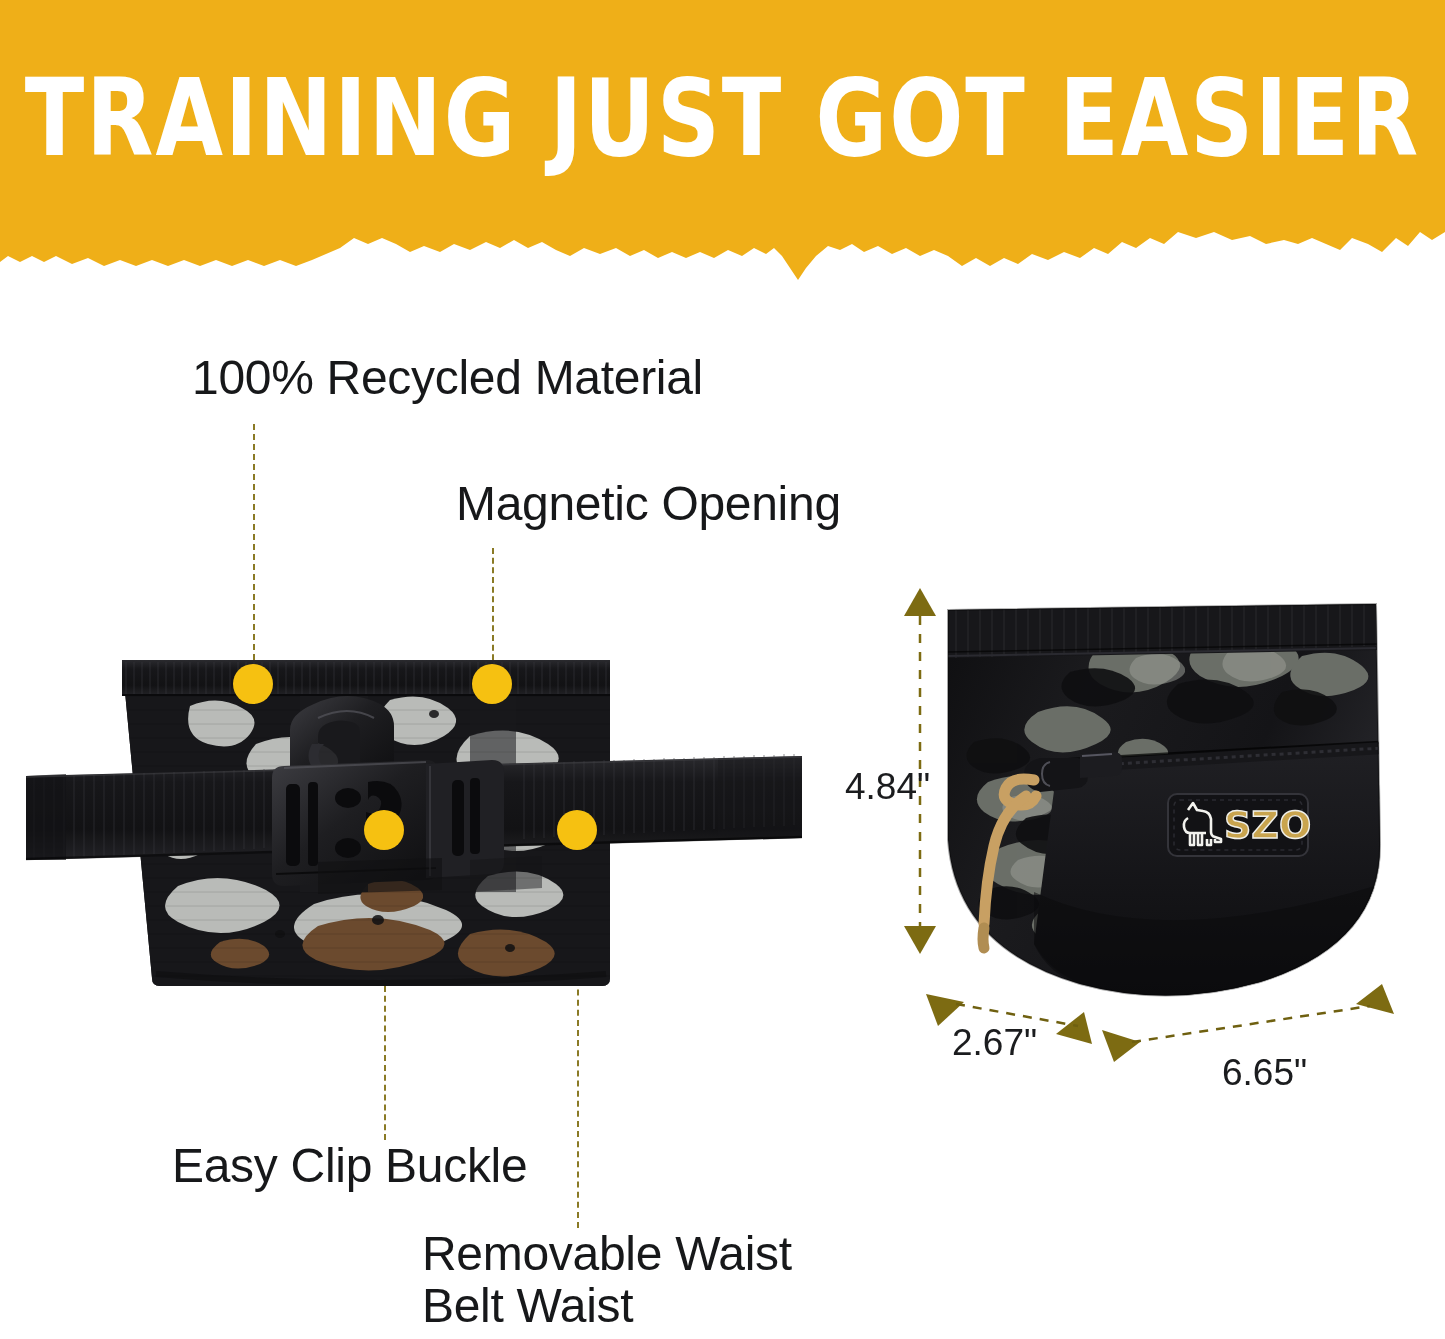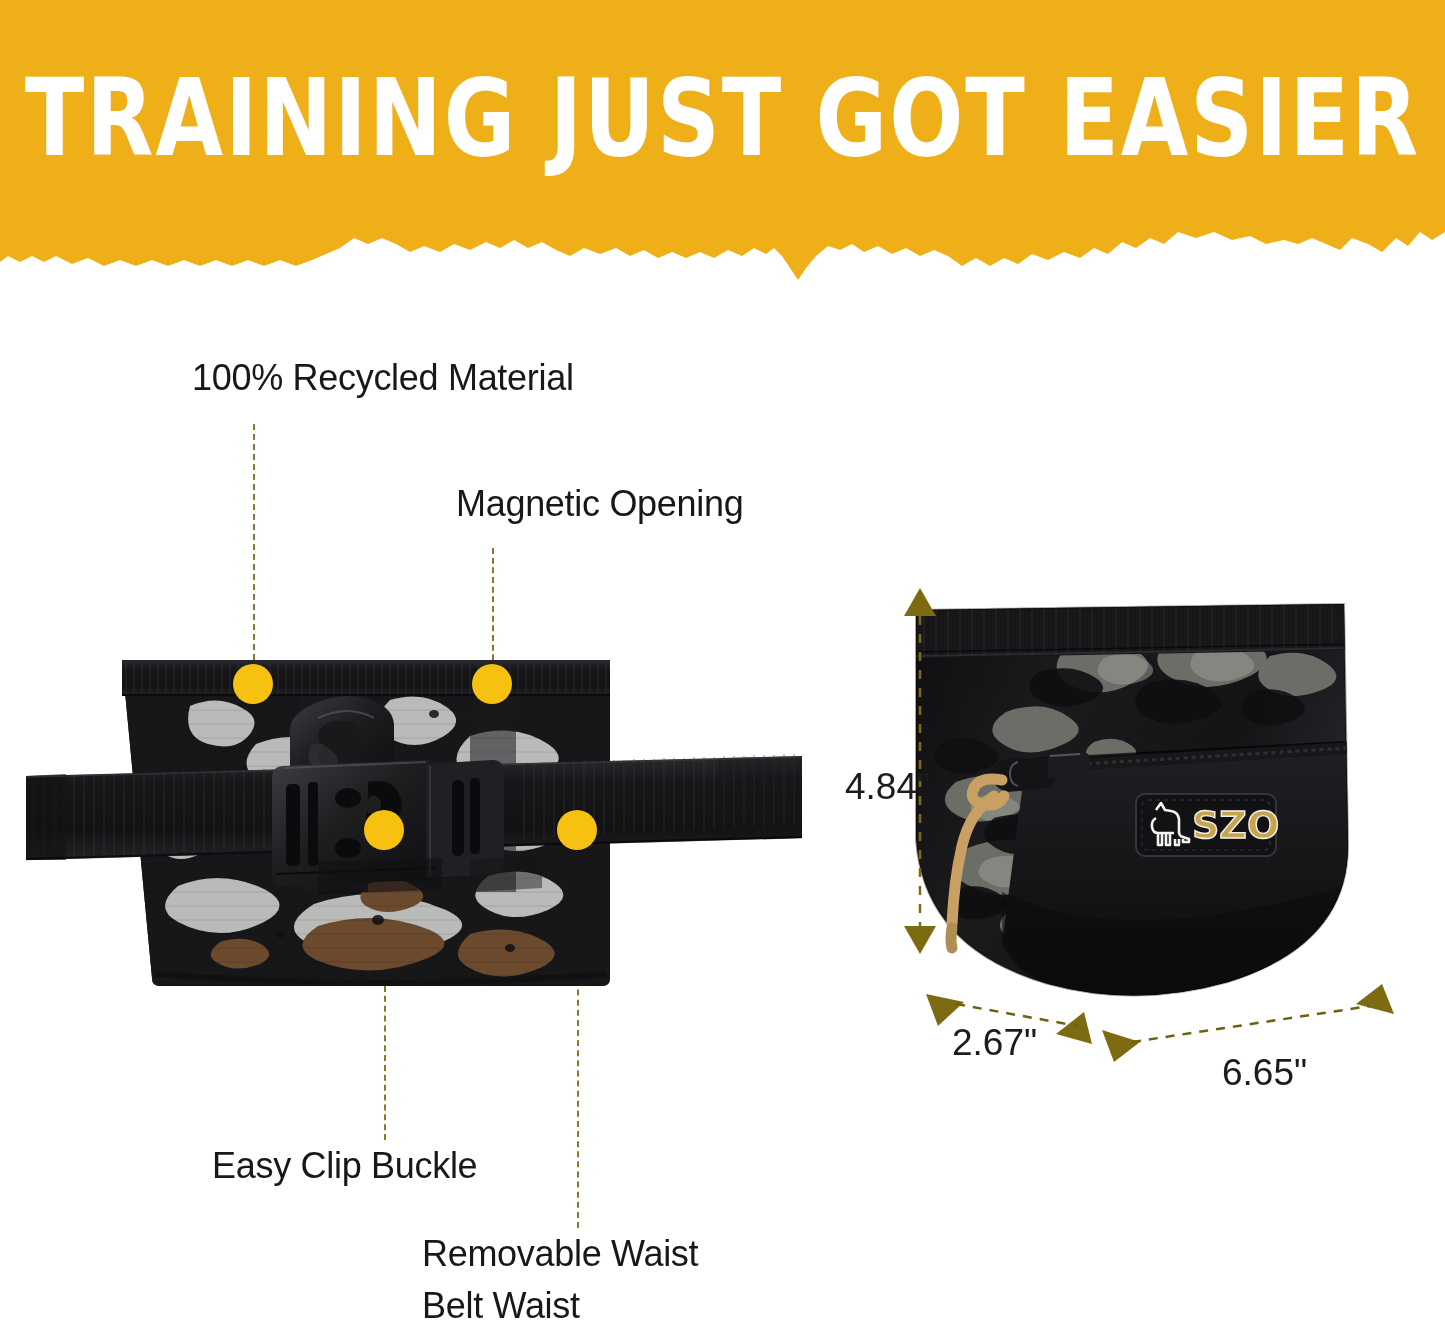--- a/index.html
+++ b/index.html
@@ -29,30 +29,30 @@
     transform:scaleY(1.18) scaleX(0.97);
     transform-origin:50% 0%;
     white-space:nowrap;
     -webkit-font-smoothing:antialiased;
   }
 
   
   .flabel{
     position:absolute;
     color:#17181a;
-    font-size:36px;
+    font-size:48px;
     line-height:52px;
     font-family:"Liberation Sans", sans-serif;
     font-weight:400;
     white-space:pre-line;
     letter-spacing:-0.3px;
   }
   #label-recycled { left:192px;  top:352px; }
   #label-magnetic { left:456px;  top:478px; }
-  #label-buckle   { left:172px;  top:1140px;margin-left:40px; }
+  #label-buckle   { left:172px;  top:1140px; }
   #label-beltclip { left:422px;  top:1228px; }
 
   
   .vline{
     position:absolute; width:0;
     border-left:2px dashed #8a7a25;
   }
   #line-recycled { left:253px; top:424px;  height:246px; }
   #line-magnetic { left:492px; top:548px;  height:122px; }
   #line-buckle   { left:384px; top:838px;  height:302px; }
@@ -68,21 +68,21 @@
   #dot-buckle   { left:364px; top:810px; }
   #dot-beltclip { left:557px; top:810px; }
 
   
   #product-left{
     position:absolute; left:18px; top:648px; width:792px; height:352px;
   }
 
   
   #product-right{
-    position:absolute; left:898px; top:592px; width:462px; height:418px;
+    position:absolute; left:930px; top:592px; width:462px; height:418px;
   }
 
   
   .dim-text{
     position:absolute;
     color:#1b1c1e;
     font-size:37px;
     line-height:42px;
     font-family:"Liberation Sans", sans-serif;
     letter-spacing:0px;

